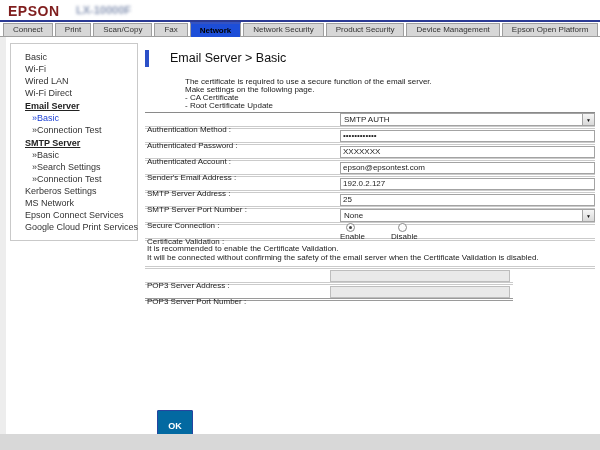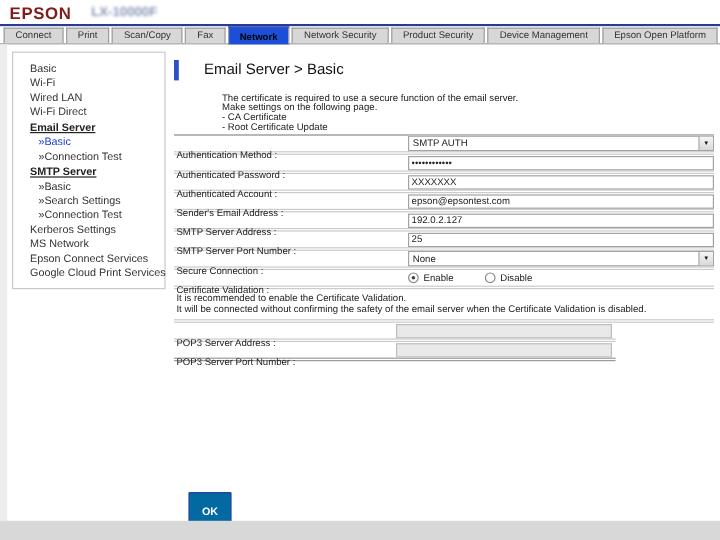--- a/index.html
+++ b/index.html
@@ -75,21 +75,21 @@
     width: 100%; height: 13px; border: 1px solid #a3a3a3; background: #fff;
     display: flex; align-items: center; justify-content: space-between;
     font-size: 8px; padding-left: 3px; cursor: default; gap: 29px;
   }
   .sel-btn {
     width: 12px; height: 11px; margin-right: 0;
     background: linear-gradient(#f6f6f6, #d9d9d9); border-left: 1px solid #a3a3a3;
     display: flex; align-items: center; justify-content: center;
     font-size: 5px; color: #111;
   }
-  .radio-opt { display: flex; align-items: center; margin-right: 26px; cursor: pointer; }
+  .radio-opt { display: flex; align-items: center; margin-right: 26px; cursor: pointer; flex-direction: column; }
   .radio {
     width: 9px; height: 9px; border-radius: 50%;
     border: 1px solid #8a8a8a; background: #fdfdfd; margin-right: 4px; position: relative;
   }
   .radio.checked::after { content: ""; position: absolute; top: 2px; left: 2px; right: 2px; bottom: 2px; border-radius: 50%; background: #444; }
   .radio-label { font-size: 8px; color: #222; }
 
   .note { padding: 3px 0 4px 2px; border-bottom: 3px double #cbcbcb; }
   .note-line { font-size: 8px; line-height: 9px; color: #222; white-space: nowrap; }
 

